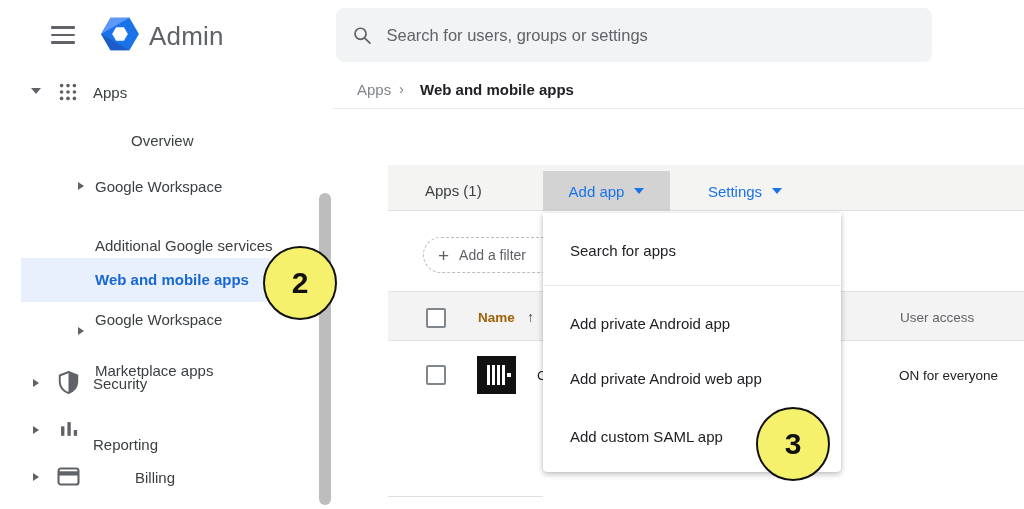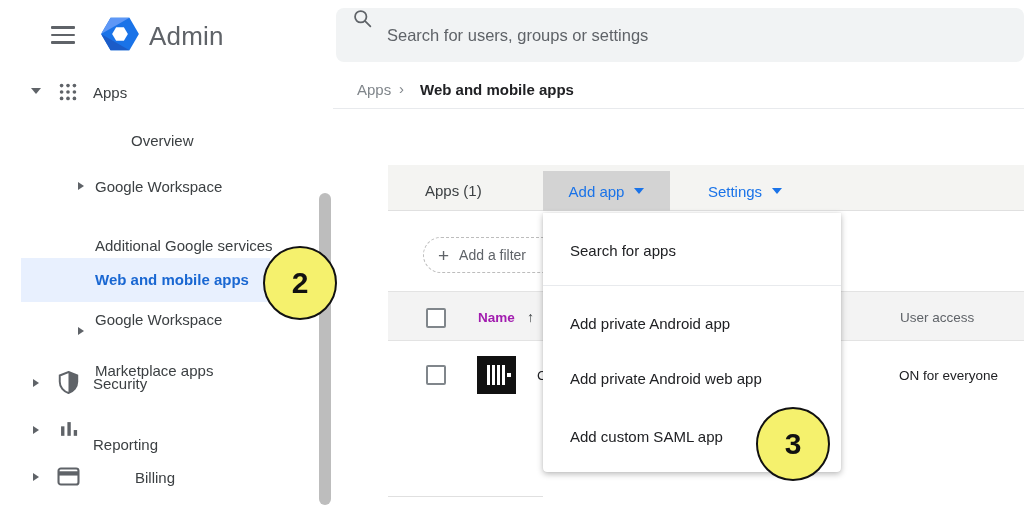--- a/index.html
+++ b/index.html
@@ -7,22 +7,22 @@
   .page {
     position:relative; width:1024px; height:509px; overflow:hidden;
     background:#fff; font-family:"Liberation Sans", sans-serif; color:#3c4043;
   }
   .abs { position:absolute; }
 
   
   .hamburger span { display:block; width:24px; height:2.5px; background:#5f6368; margin:5px 0; border-radius:1px; }
   .admin-title { font-size:26px; color:#5f6368; letter-spacing:0.2px; }
   .searchbar {
-    left:336px; top:8px; width:688px; height:54px; background:#f1f3f4;
-    border-radius:8px; display:flex; padding-left:16px;
+    left:336px; top:8px; width:596px; height:54px; background:#f1f3f4;
+    border-radius:8px; display:flex; align-items:center; padding-left:16px;
   }
   .searchbar input {
     border:none; outline:none; background:transparent; font-family:"Liberation Sans",sans-serif;
     font-size:16.5px; color:#5f6368; width:560px; margin-left:14px;
   }
   .searchbar input::placeholder { color:#5f6368; opacity:1; }
 
   
   .side-label { font-size:15px; color:#3c4043; white-space:nowrap; }
   .tri-down { width:0; height:0; border-left:5px solid transparent; border-right:5px solid transparent; border-top:6px solid #5f6368; }
@@ -49,21 +49,21 @@
   .filter-chip {
     left:423px; top:237px; width:150px; height:36px; border:1px dashed #bdbdbd;
     border-radius:18px; display:flex; align-items:center; padding-left:14px; gap:10px; background:#fff;
   }
   .filter-chip .plus { font-size:19px; color:#5f6368; line-height:1; }
   .filter-chip .lbl { font-size:14px; color:#5f6368; white-space:nowrap;text-align:center; }
 
   
   .thead { left:388px; top:291px; width:636px; height:50px; background:#f3f3f3; border-top:1px solid #e3e3e3; border-bottom:1px solid #e3e3e3; }
   .checkbox { width:20px; height:20px; border:2px solid #80868b; border-radius:2px; background:#fff; }
-  .th-name { font-size:13.5px; font-weight:700; color:#a21caf; }
+  .th-name { font-size:13.5px; font-weight:700; color:#a16207; }
   .sort-arrow { font-size:14px; color:#3c4043; }
   .th-access { font-size:13.5px; color:#5f6368; }
   .cell-text { font-size:13.5px; color:#202124; }
   .row-divider { left:388px; top:496px; width:155px; height:1px; background:#e0e0e0; }
 
   
   .menu {
     left:543px; top:213px; width:298px; height:259px; background:#fff; z-index:5;
     box-shadow:0 2px 6px rgba(0,0,0,0.28), 0 0 1px rgba(0,0,0,0.15);
     border-radius:0 0 4px 4px;

